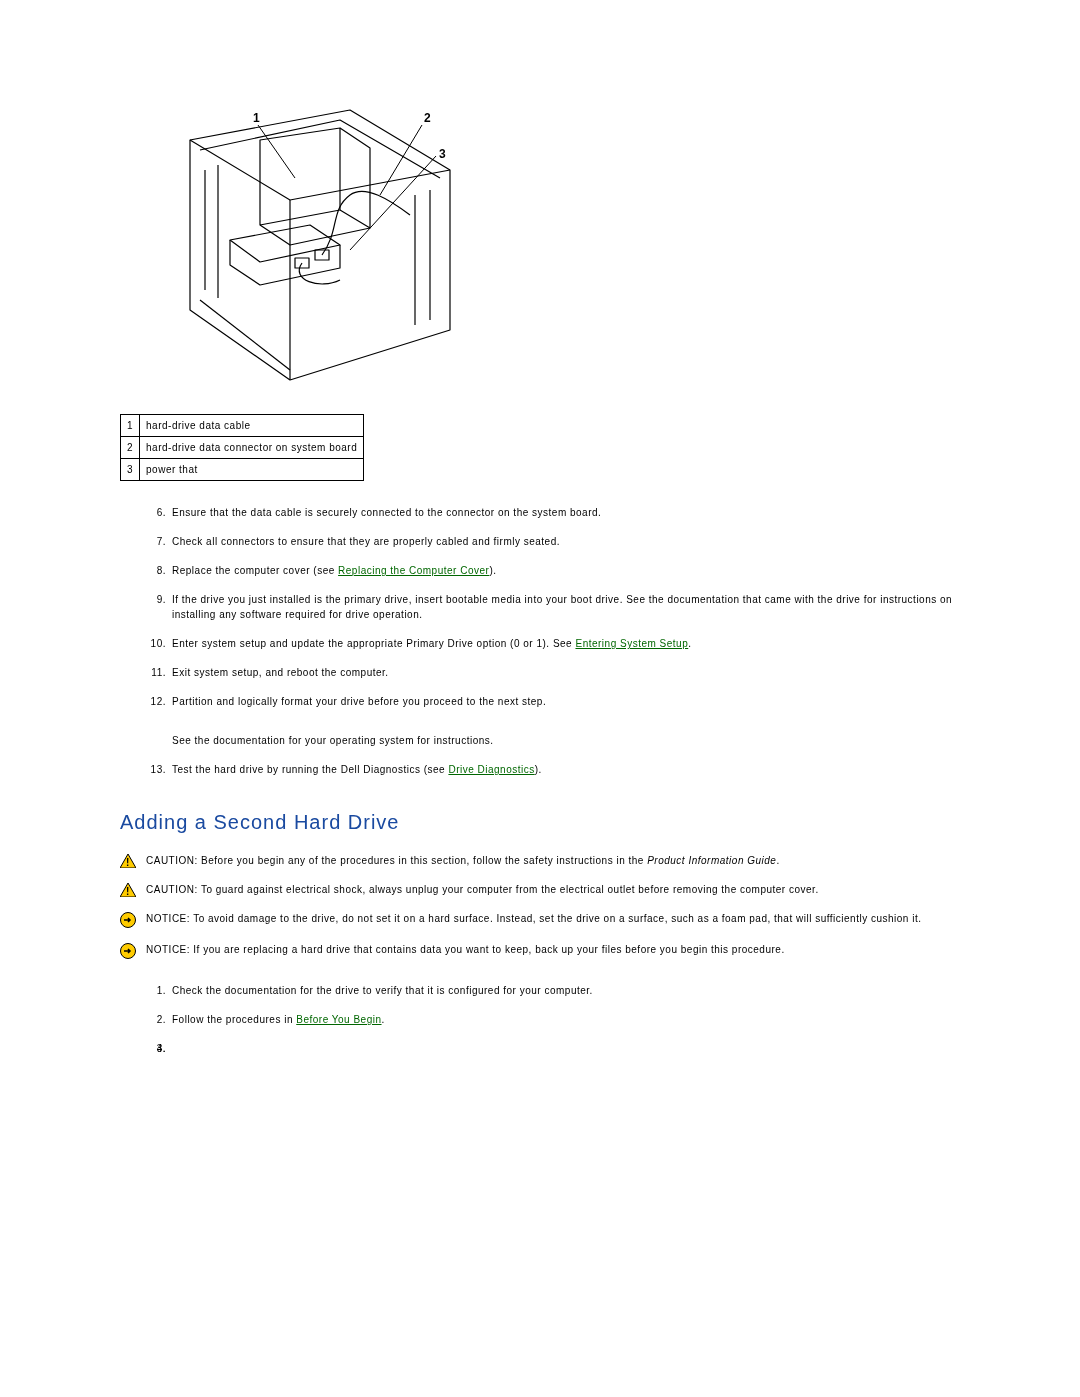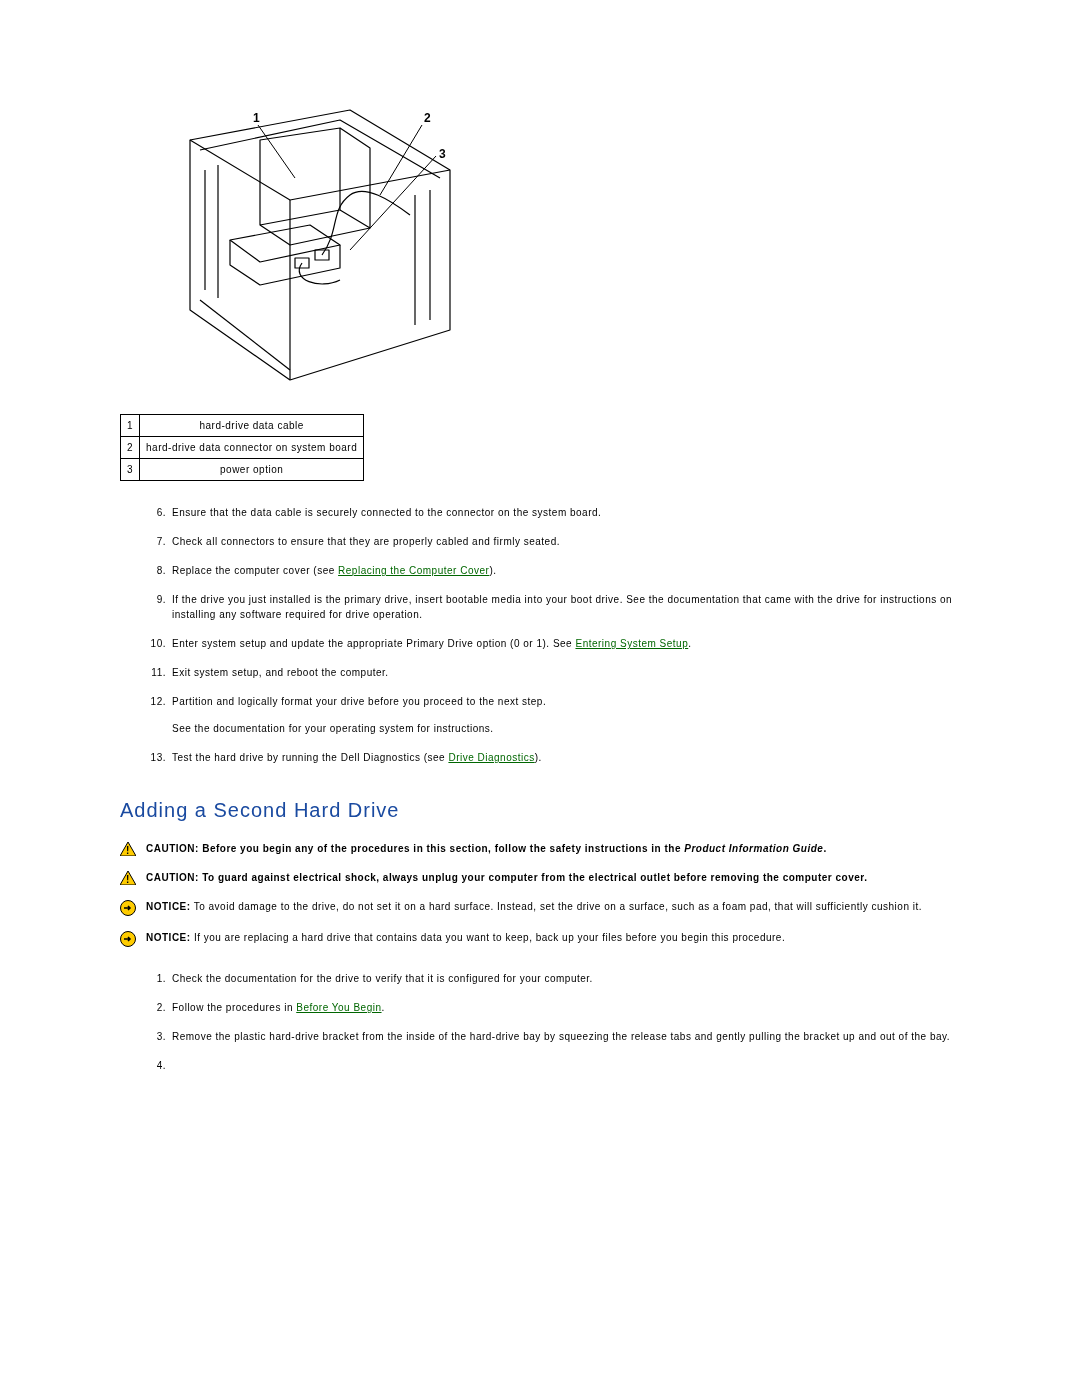--- a/index.html
+++ b/index.html
@@ -18,63 +18,62 @@
   }
   .legend {
     border-collapse: collapse;
     margin: 8px 0 24px 0;
   }
   .legend td {
     border: 1px solid #000;
     padding: 3px 6px;
     font-size: 10px;
     vertical-align: middle;
-    text-align: center;
   }
   .legend td.num { text-align: center; width: 18px; }
   ol.steps {
     list-style: none;
     margin: 0 0 30px 30px;
     counter-reset: none;
   }
   ol.steps > li {
     margin: 14px 0;
     padding-left: 22px;
     position: relative;
   }
   ol.steps > li .n {
     position: absolute;
     left: -10px;
     width: 26px;
     text-align: right;
   }
   ol.steps > li .sub {
     display: block;
-    margin-top: 12px;
+    margin-top: 24px;
   }
   h2.section {
     color: #1a4aa0;
     font-size: 20px;
     font-weight: normal;
     letter-spacing: 1px;
     margin: 30px 0 16px 0;
   }
   a.link { color: #006600; }
   .notice-row {
     display: flex;
     align-items: flex-start;
     margin: 10px 0;
   }
   .notice-row .icon {
     width: 26px;
     flex-shrink: 0;
     padding-top: 1px;
   }
   .notice-row .txt { flex: 1; }
-  .bold { font-weight: bold; }
+  .bold { font-weight: normal; }
   .italic { font-style: italic; }
 </style>
 </head>
 <body>
 
 <div class="figure">
 <svg width="330" height="290" viewBox="0 0 330 290">
   <g fill="none" stroke="#000" stroke-width="1.2" stroke-linejoin="round">
 
     <polygon points="50,40 210,10 310,70 310,230 150,280 50,210"></polygon>
@@ -122,21 +121,21 @@
       <tr>
     <td class="num">1</td>
     <td>hard-drive data cable</td>
   </tr>
   <tr>
     <td class="num">2</td>
     <td>hard-drive data connector on system board</td>
   </tr>
   <tr>
     <td class="num">3</td>
-    <td>power option</td>
+    <td>power that</td>
   </tr>
 </tbody>
   </table>
 
 <ol class="steps">
   <li><span class="n">6.</span><span>Ensure that the data cable is securely connected to the connector on the system board.</span></li>
   <li><span class="n">7.</span><span>Check all connectors to ensure that they are properly cabled and firmly seated.</span></li>
   <li><span class="n">8.</span><span>Replace the computer cover (see </span><a href="#" class="link">Replacing the Computer Cover</a><span>).</span></li>
   <li><span class="n">9.</span><span>If the drive you just installed is the primary drive, insert bootable media into your boot drive. See the documentation that came with the drive for instructions on installing any software required for drive operation.</span></li>
   <li><span class="n">10.</span><span>Enter system setup and update the appropriate Primary Drive option (0 or 1). See </span><a href="#" class="link">Entering System Setup</a><span>.</span></li>
@@ -183,15 +182,15 @@
         <circle cx="8" cy="8" r="7.5" fill="#ffcc00" stroke="#000" stroke-width="1"></circle>
         <path d="M4 8 L10 8 M8 6 L10 8 L8 10" stroke="#000" stroke-width="1.5" fill="none"></path>
       </svg>
   </span>
   <span class="txt"><span class="bold">NOTICE:</span><span> If you are replacing a hard drive that contains data you want to keep, back up your files before you begin this procedure.</span></span>
 </div>
 
 <ol class="steps" style="margin-top:20px">
   <li><span class="n">1.</span><span>Check the documentation for the drive to verify that it is configured for your computer.</span></li>
   <li><span class="n">2.</span><span>Follow the procedures in </span><a href="#" class="link">Before You Begin</a><span>.</span></li>
-  <li><span class="n">3.</span><span>Remove the plastic hard-drive bracket from the inside of the hard-drive bay by squeezing the release tabs and gently pulling the bracket up and out of the bay.</span></li>
+  <li><span class="n">3.</span></li>
   <li><span class="n">4.</span></li>
 </ol>
 
 </body></html>

